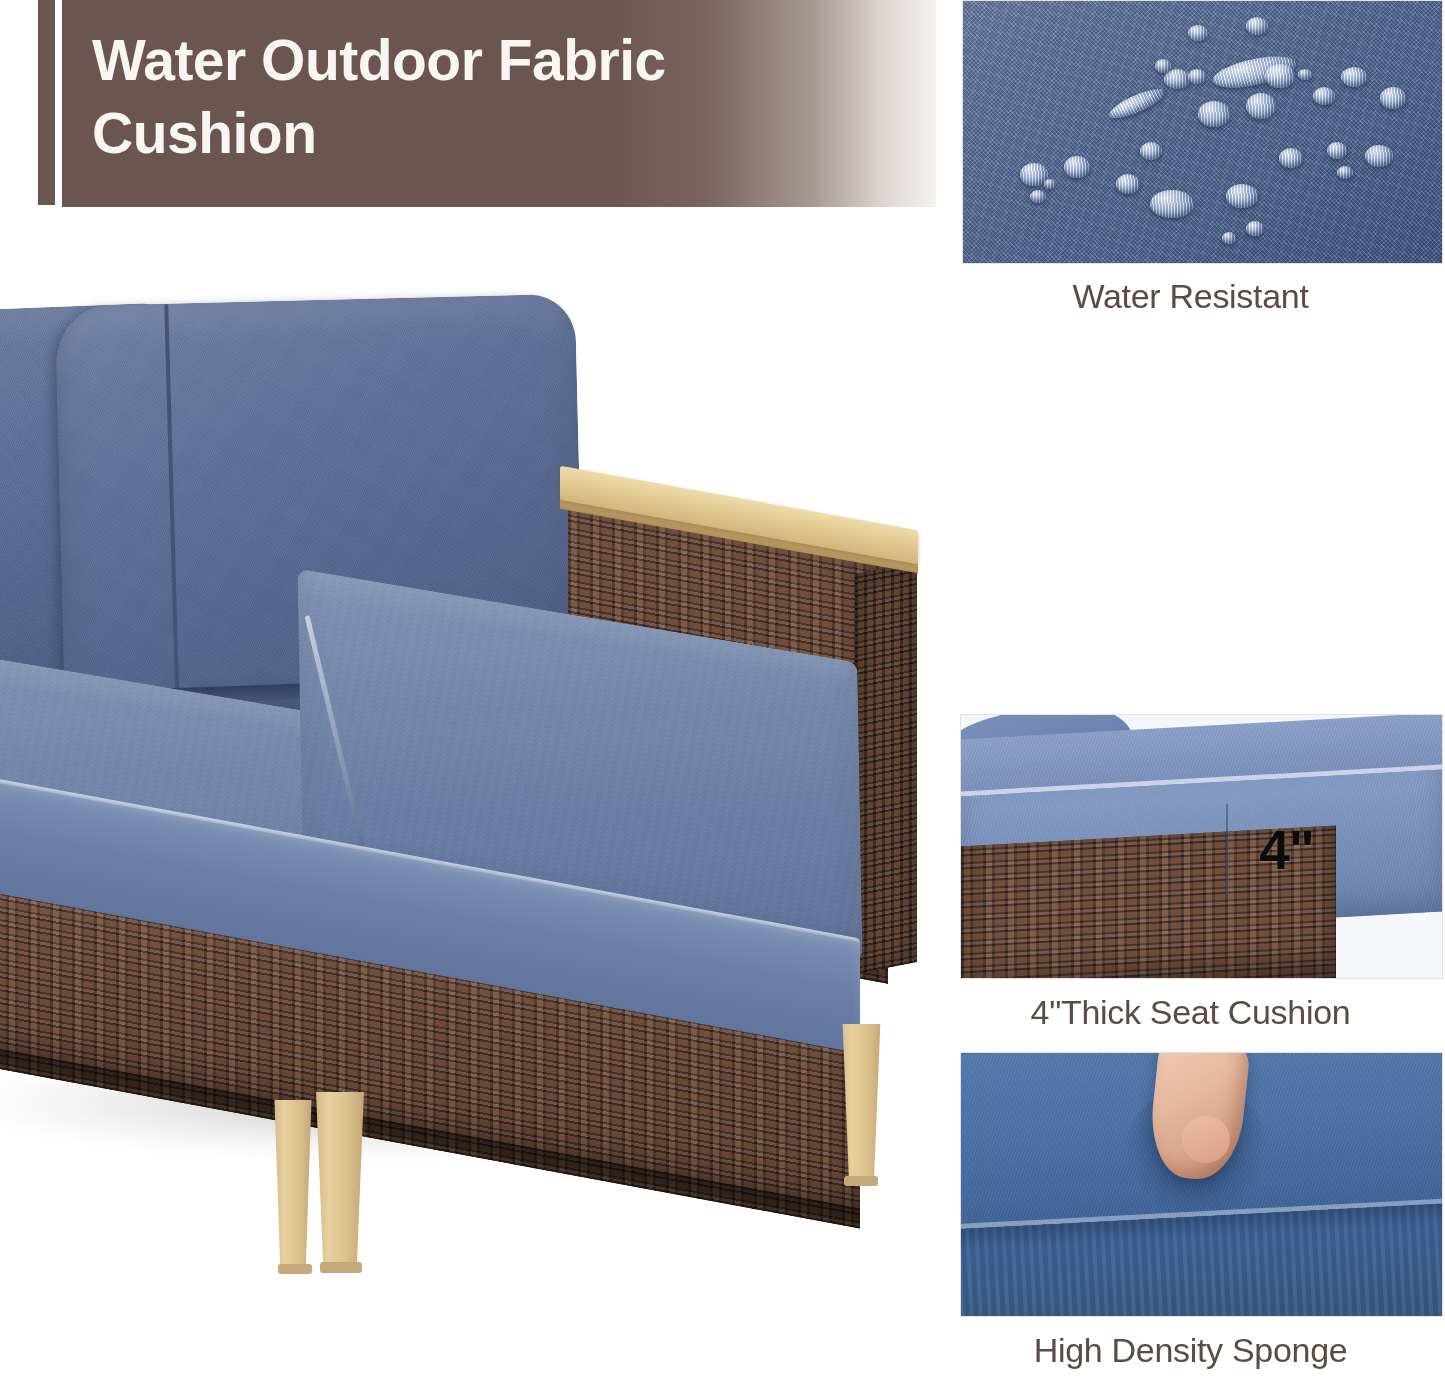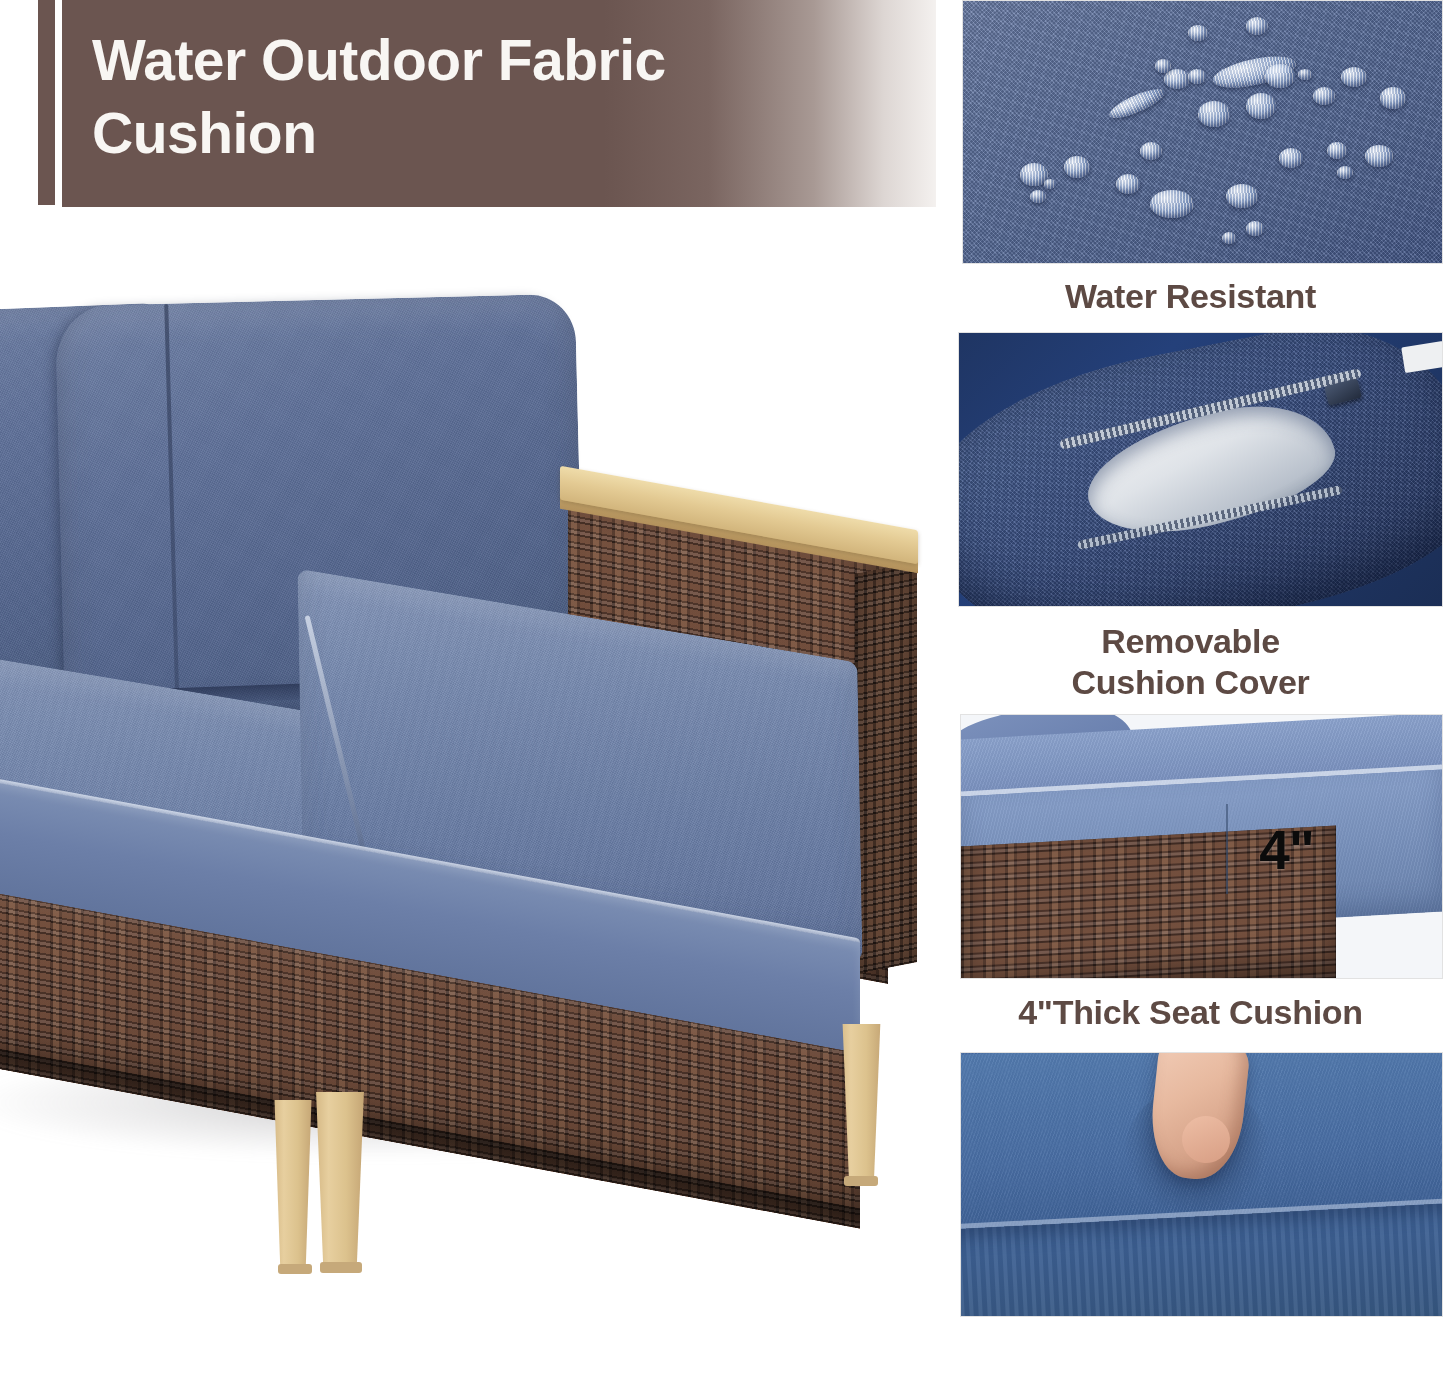--- a/index.html
+++ b/index.html
@@ -206,21 +206,21 @@
     position:absolute; left:936px; top:0; width:509px; height:1381px;
   }
   .feature-block{ position:absolute; left:0; width:509px; }
   .feature-photo{
     position:relative; overflow:hidden;
     border:1px solid #e2e2e2;
     background:#3d5a8a;
   }
   .feature-caption{
     color:#5d4a44;
-    font-size:34px; font-weight:bold; line-height:1.2;
+    font-size:34px; font-weight:normal; line-height:1.2;
     text-align:center; white-space:pre-line;
     letter-spacing:-0.3px;
   }
 
   
   .photo-water{
     position:absolute; inset:0;
     background:
       repeating-linear-gradient(47deg, rgba(255,255,255,.10) 0 1px, rgba(0,0,0,.11) 1px 3px),
       repeating-linear-gradient(-43deg, rgba(255,255,255,.085) 0 1px, rgba(0,0,0,.10) 1px 3px),
@@ -455,33 +455,20 @@
       <div class="droplet" style="left:84%;top:55%;width:28px;height:22px;"></div>
       <div class="droplet" style="left:78%;top:63%;width:16px;height:13px;"></div>
       <div class="droplet" style="left:59%;top:84%;width:18px;height:15px;"></div>
       <div class="droplet" style="left:54%;top:88%;width:14px;height:12px;"></div>
       <div class="droplet" style="left:14%;top:72%;width:16px;height:13px;"></div>
       <div class="droplet" style="left:17%;top:68%;width:12px;height:10px;"></div>
     </div>
     <div class="feature-caption" style="margin-top:12px;">Water Resistant</div>
   </div>
 
-  <div class="feature-block" style="top:332px;">
-    <div class="feature-photo" style="margin:0 2px 0 22px; height:275px;">
-      <div class="photo-zip"></div>
-      <div class="zip-pillow"></div>
-      <div class="zip-opening"></div>
-      <div class="zip-teeth"></div>
-      <div class="zip-teeth-low"></div>
-      <div class="zip-pull"></div>
-      <div class="zip-tag"></div>
-    </div>
-    <div class="feature-caption" style="margin-top:14px;">Removable
-Cushion Cover</div>
-  </div>
 
   <div class="feature-block" style="top:714px;">
     <div class="feature-photo" style="margin:0 2px 0 24px; height:265px;">
       <div class="photo-thick"></div>
       <div class="thick-backrest"></div>
       <div class="thick-cushion-top"></div>
       <div class="thick-seam"></div>
       <div class="thick-cushion-side"></div>
       <div class="thick-wicker"></div>
       <div class="thick-measure-line"></div>
@@ -494,15 +481,16 @@
     <div class="feature-photo" style="margin:0 2px 0 24px; height:265px;">
       <div class="photo-sponge"></div>
       <div class="sponge-wicker-bg"></div>
       <div class="sponge-top"></div>
       <div class="sponge-dent"></div>
       <div class="sponge-edge"></div>
       <div class="sponge-front"></div>
       <div class="hand"></div>
       <div class="hand-knuckle"></div>
     </div>
+    <div class="feature-caption" style="margin-top:13px;">High Density Sponge</div>
   </div>
 
 </div>
 
 </body></html>

